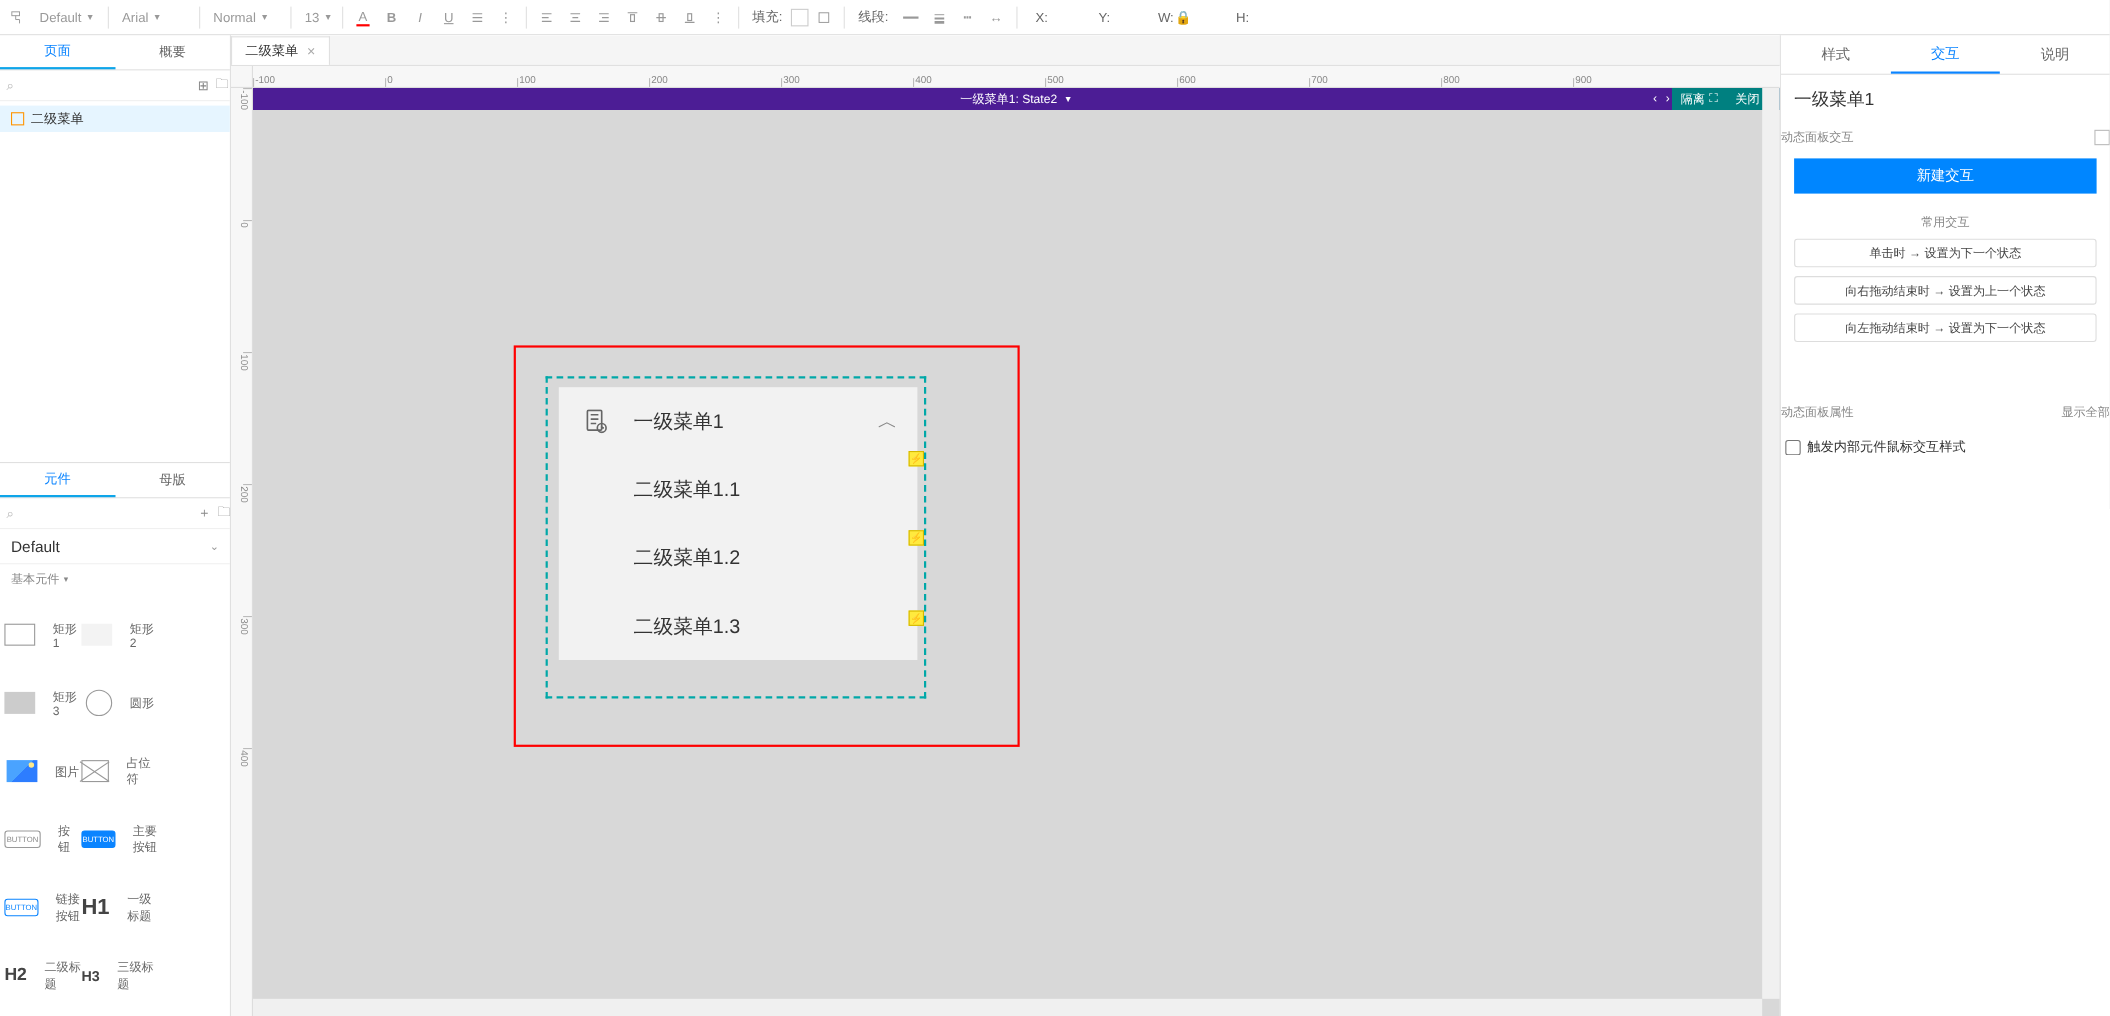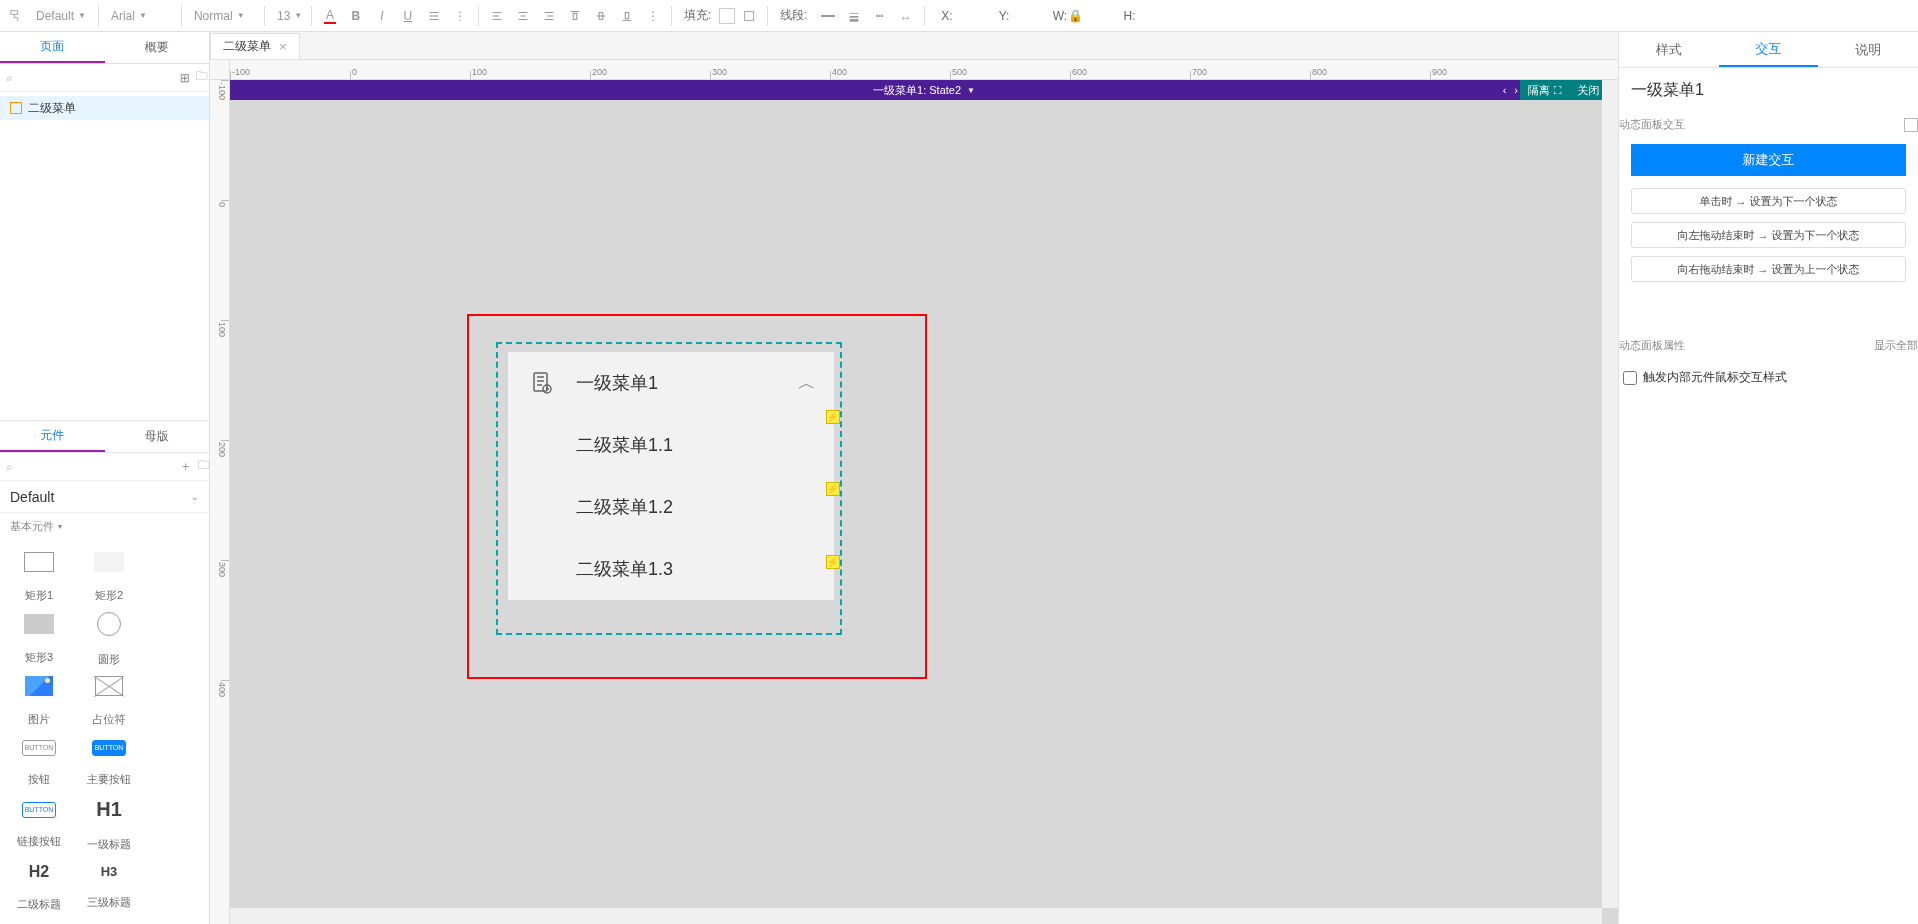--- a/index.html
+++ b/index.html
@@ -19,40 +19,40 @@
 
 
 .main { display: flex; height: calc(924px - 32px); }
 .left-panel { width: 210px; border-right: 1px solid #e0e0e0; display: flex; flex-direction: column; }
 .center { flex: 1; display: flex; flex-direction: column; background: #fff; overflow: hidden; }
 .right-panel { width: 300px; border-left: 1px solid #e0e0e0; display: flex; flex-direction: column; }
 
 
 .panel-tabs { display: flex; height: 32px; border-bottom: 1px solid #e0e0e0; }
 .panel-tab { flex: 1; display: flex; align-items: center; justify-content: center; cursor: pointer; color: #666; }
-.panel-tab.active { color: #0a84ff; border-bottom: 2px solid #a21caf; }
+.panel-tab.active { color: #0a84ff; border-bottom: 2px solid #0ea5e9; }
 
 .search-row { display: flex; align-items: center; height: 28px; padding: 0 6px; border-bottom: 1px solid #f0f0f0; gap: 6px; }
 .search-row input { flex: 1; border: none; outline: none; font-size: 12px; }
 .search-row input::placeholder { color: #bbb; }
 .search-row .mini-icon { width: 16px; height: 16px; color: #888; cursor: pointer; display: flex; align-items: center; justify-content: center; }
 
 .tree { flex: 1; overflow: auto; padding: 4px 0; }
 .tree-item { display: flex; align-items: center; height: 24px; padding: 0 10px; gap: 6px; cursor: pointer; }
 .tree-item.selected { background: #e6f5ff; }
 .tree-item .page-icon { width: 12px; height: 12px; border: 1px solid #ff9500; display: inline-block; }
 
 
 .widgets-area { border-top: 1px solid #e0e0e0; display: flex; flex-direction: column; flex: 0 0 auto; }
 .widget-lib-row { display: flex; align-items: center; height: 32px; padding: 0 10px; border-bottom: 1px solid #f0f0f0; }
 .widget-lib-row .name { flex: 1; font-size: 14px; }
 .widget-lib-row .caret2 { color: #999; font-size: 10px; }
 .widget-group-title { padding: 6px 10px; color: #888; font-size: 11px; display: flex; align-items: center; gap: 4px; }
 .widget-grid { display: flex; flex-wrap: wrap; padding: 6px 4px; }
-.widget-cell { width: 70px; height: 62px; display: flex; flex-direction: column; align-items: center; justify-content: center; gap: 16px; cursor: pointer; }
+.widget-cell { width: 70px; height: 62px; display: flex; flex-direction: row; align-items: center; justify-content: center; gap: 16px; cursor: pointer; }
 .widget-cell .wname { font-size: 11px; color: #666; }
 .wbox-outline { width: 30px; height: 20px; border: 1px solid #999; }
 .wbox-gray { width: 30px; height: 20px; background: #f3f3f3; }
 .wbox-dgray { width: 30px; height: 20px; background: #ccc; }
 .wcircle { width: 24px; height: 24px; border-radius: 50%; border: 1px solid #999; }
 .wimg { width: 28px; height: 20px; background: linear-gradient(135deg,#4aa3ff 50%,#2d7dff 50%); position: relative; }
 .wimg::after { content: ""; position: absolute; top: 2px; right: 3px; width: 5px; height: 5px; border-radius: 50%; background: #ffe98a; }
 .wplace { width: 28px; height: 20px; border: 1px solid #999; position: relative; }
 .wplace::before,.wplace::after { content:""; position:absolute; width:140%; height:1px; background:#999; top:50%; left:-20%; }
 .wplace::before { transform: rotate(34deg); }
@@ -486,23 +486,24 @@
       <div class="rpanel-tab">样式</div>
       <div class="rpanel-tab active">交互</div>
       <div class="rpanel-tab">说明</div>
     </div>
     <div class="rpanel-title">一级菜单1</div>
     <div class="rpanel-sect">
       <span>动态面板交互</span>
       <span class="config-icon"></span>
     </div>
     <div class="new-int-btn">新建交互</div>
+    <div class="common-title">常用交互</div>
     <div class="common-row">单击时 → 设置为下一个状态</div>
+    <div class="common-row">向右拖动结束时 → 设置为上一个状态</div>
     <div class="common-row">向左拖动结束时 → 设置为下一个状态</div>
-    <div class="common-row">向右拖动结束时 → 设置为上一个状态</div>
     <div style="height:40px"></div>
     <div class="rpanel-sect">
       <span>动态面板属性</span>
       <span style="color:#888;cursor:pointer">显示全部</span>
     </div>
     <div class="prop-row">
       <input type="checkbox" style="">
       <span>触发内部元件鼠标交互样式</span>
     </div>
   </div>

